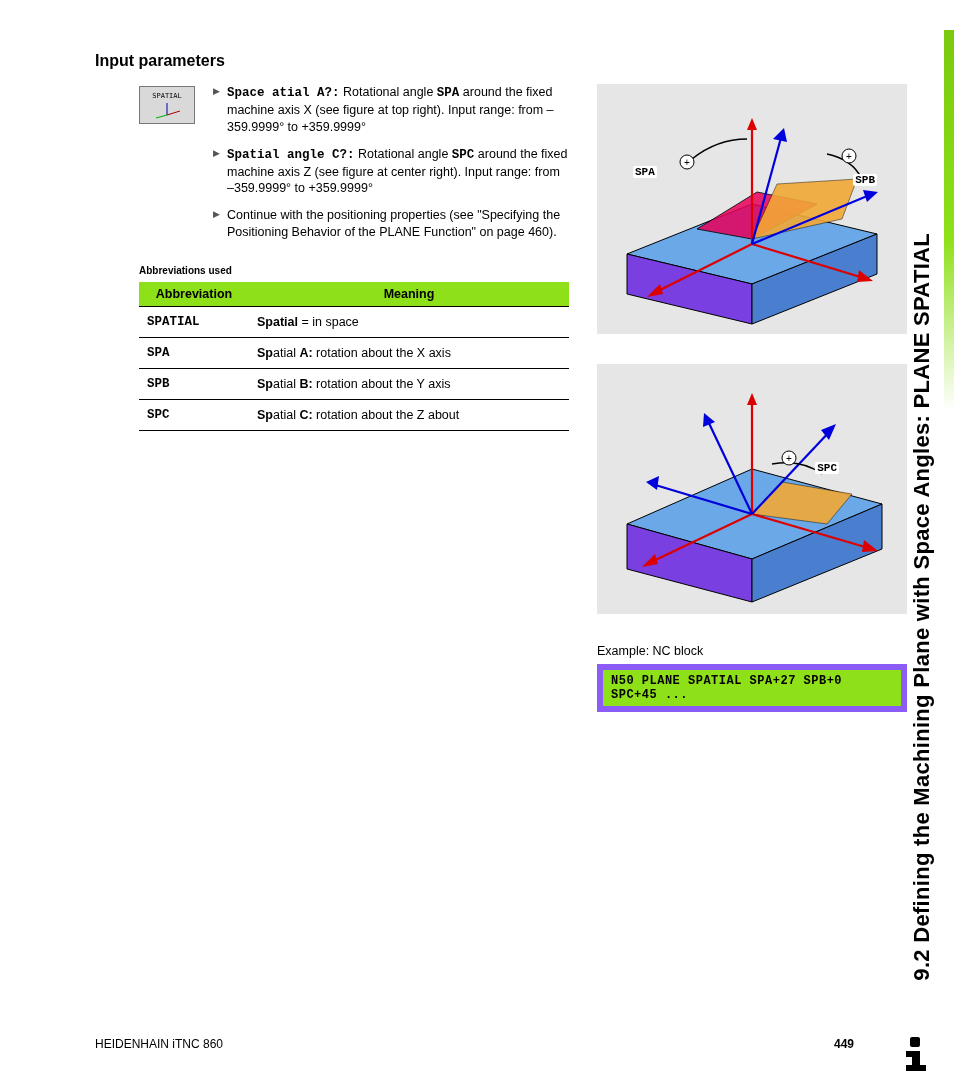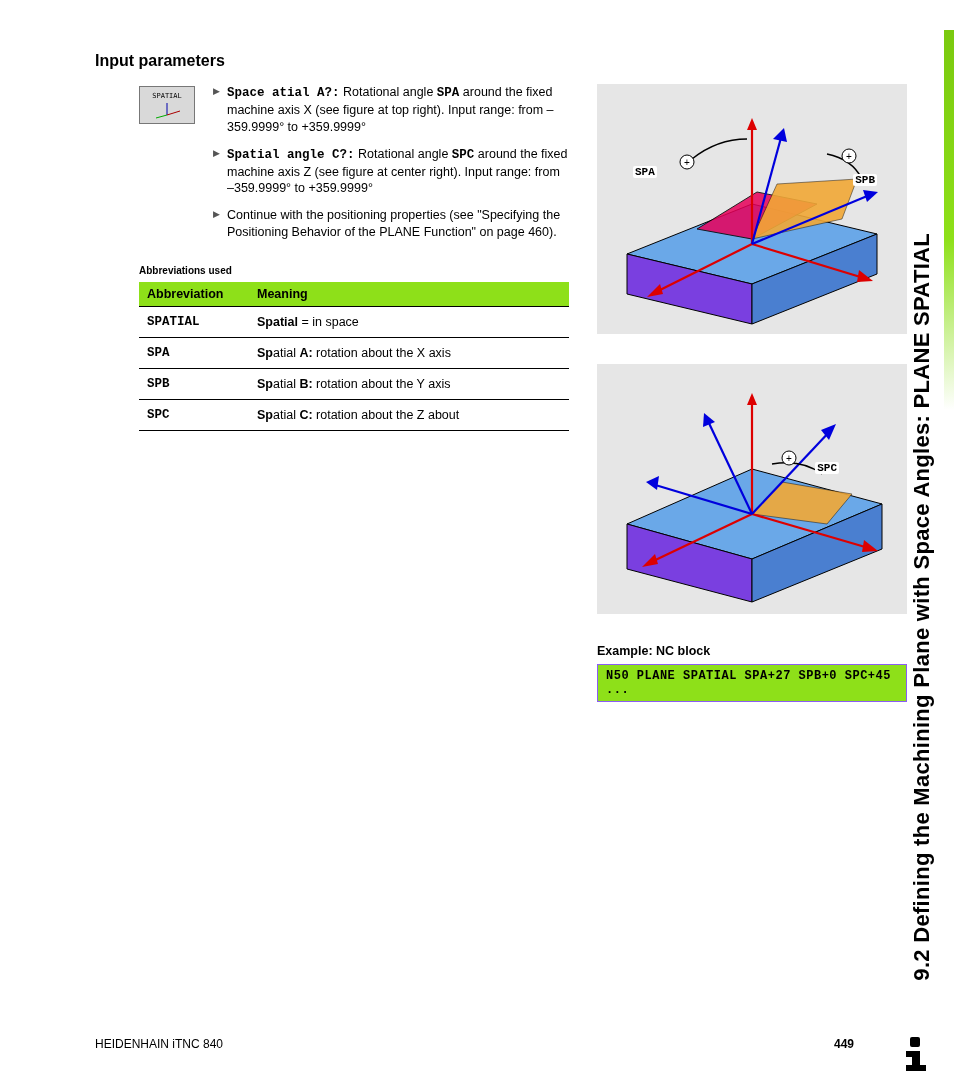--- a/index.html
+++ b/index.html
@@ -92,44 +92,44 @@
     font-size: 10px;
     margin: 14px 0 6px 0;
   }
   table.abbr {
     width: 100%;
     border-collapse: collapse;
     font-size: 12.5px;
   }
   table.abbr th {
     background: #8ee019;
-    text-align: left;
+    text-align: center;
     padding: 5px 8px;
     font-weight: bold;
     border-bottom: 1px solid #000;
   }
   table.abbr td {
     padding: 8px 8px;
     border-bottom: 1px solid #000;
     vertical-align: top;
   }
   table.abbr td.ab { font-family: "Courier New", monospace; font-weight: bold; width: 110px;}
   .figure {
     width: 100%;
     height: 250px;
     background: #e6e6e6;
     margin-bottom: 30px;
     display:flex;align-items:center;justify-content:center;
     position:relative;
     overflow:hidden;
   }
-  .example-label { font-weight: bold; font-size: 12.5px; margin: 18px 0 6px 0;}
+  .example-label { font-weight: normal; font-size: 12.5px; margin: 18px 0 6px 0;}
   .codeblock {
     background: #8ee019;
-    border: 1px solid #8b5cf6;
+    border: 6px solid #8b5cf6;
     font-family: "Courier New", monospace;
     font-weight: bold;
     font-size: 12px;
     padding: 4px 8px;
     letter-spacing: 0.5px;
   }
   .footer {
     position: absolute;
     bottom: 40px;
     left: 95px;
@@ -272,21 +272,21 @@
       </div>
 
       <div class="example-label">Example: NC block</div>
       <div class="codeblock">N50 PLANE SPATIAL SPA+27 SPB+0 SPC+45 ...</div>
     </div>
   </div>
 
 </div>
 
 <div class="footer">
-  <span>HEIDENHAIN iTNC 840</span>
+  <span>HEIDENHAIN iTNC 860</span>
   <span class="pn">449</span>
 </div>
 
 <div class="info-icon">
   <svg viewBox="0 0 42 42">
     <rect x="16" y="6" width="10" height="10" rx="2" fill="#000"></rect>
     <rect x="12" y="20" width="14" height="6" fill="#000"></rect>
     <rect x="18" y="20" width="8" height="18" fill="#000"></rect>
     <rect x="12" y="34" width="20" height="6" fill="#000"></rect>
   </svg>

